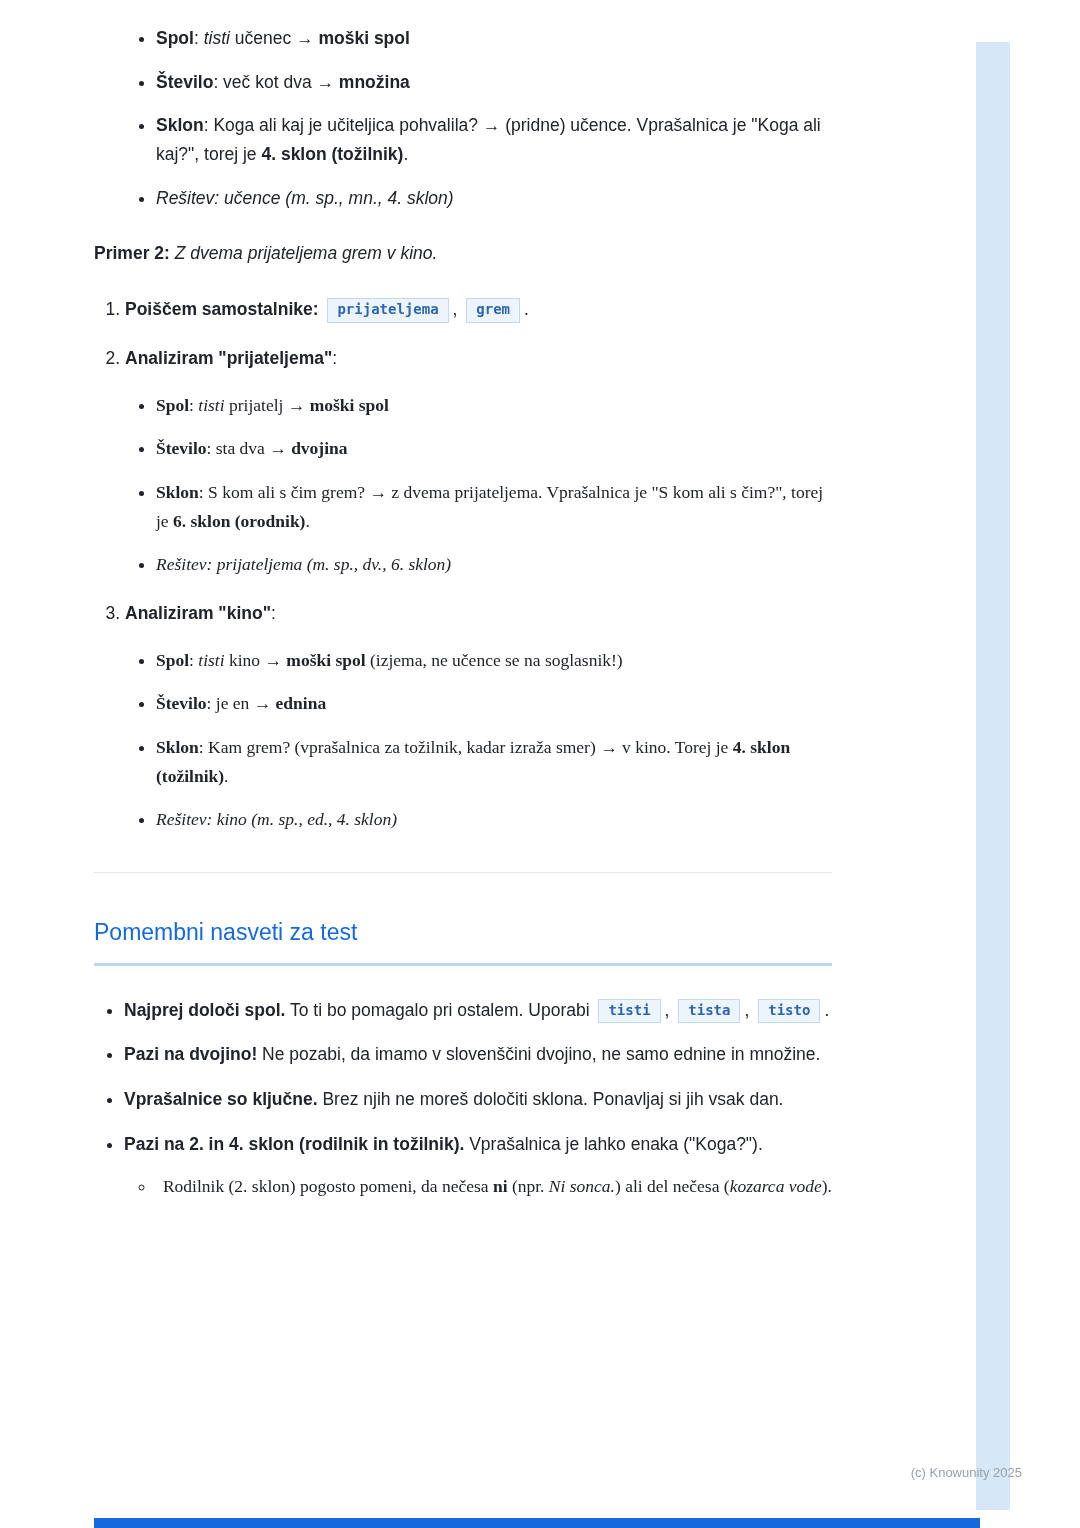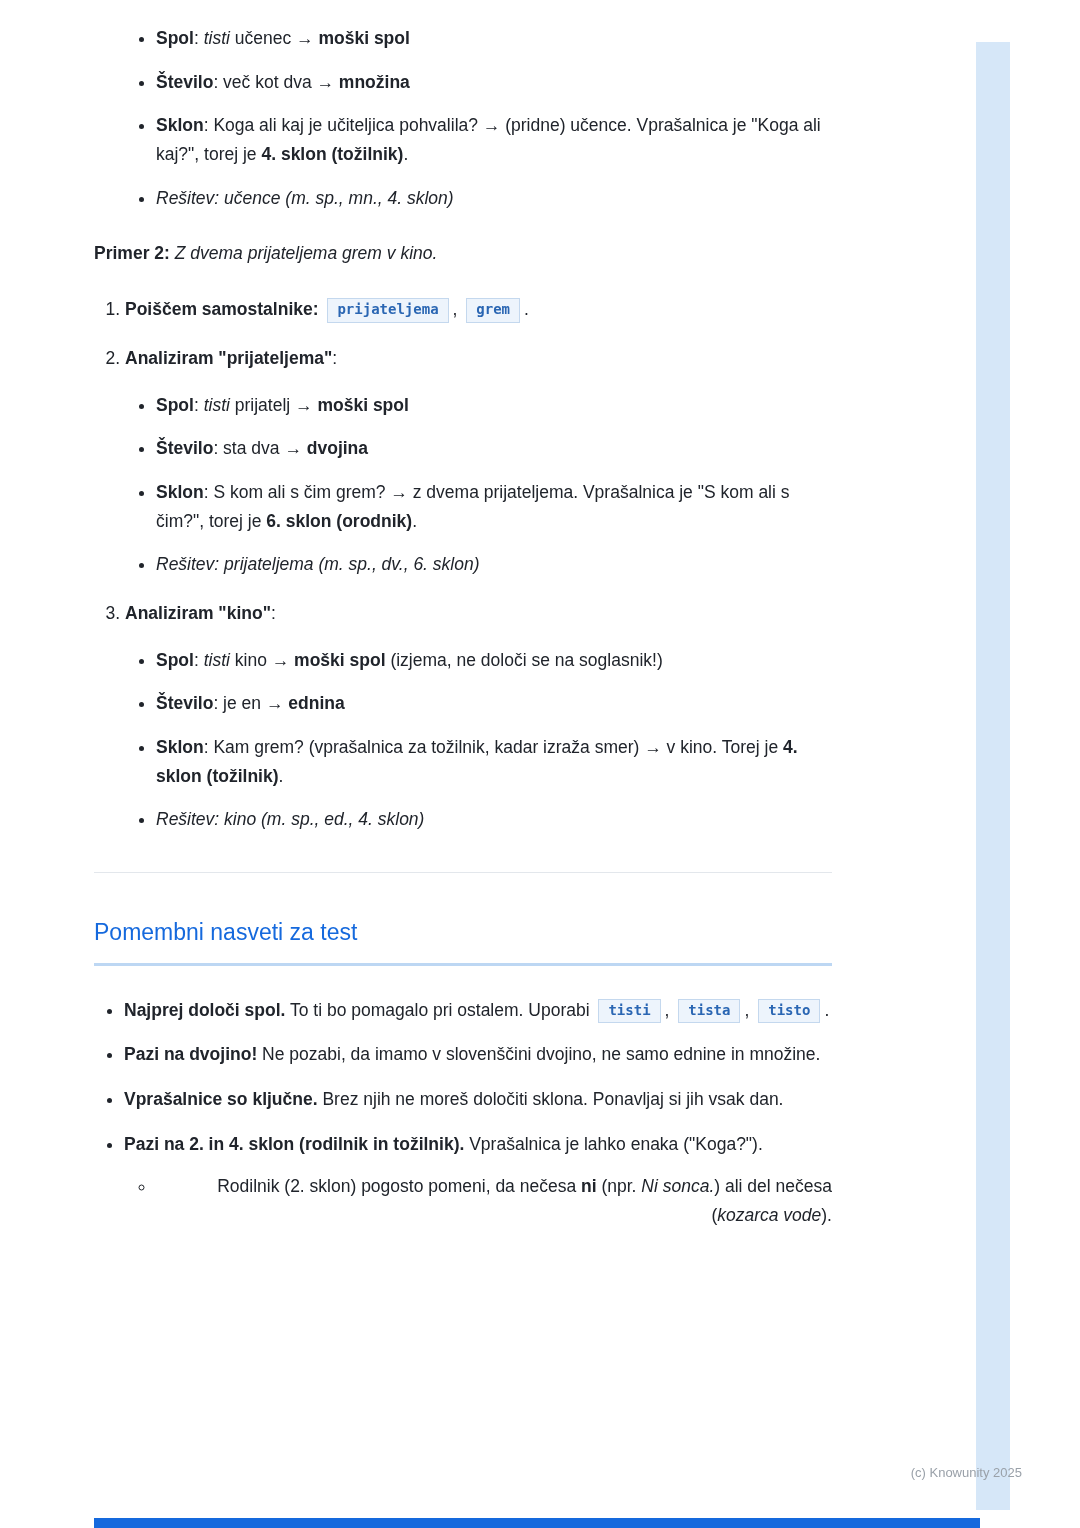--- a/index.html
+++ b/index.html
@@ -15,21 +15,21 @@
     overflow: hidden;
   }
   .doc { position: absolute; left: 94px; top: 24px; width: 738px; }
 
   ul, ol { margin: 0; padding: 0; }
   li { margin-bottom: 15px; }
 
   ul.lvl2 { padding-left: 62px; list-style: disc; }
   ol.steps { padding-left: 31px; list-style: decimal; }
   ol.steps > li { margin-bottom: 20px; }
-  ul.sub { padding-left: 31px; list-style: disc; margin-top: 18px; }
+  ul.sub { padding-left: 31px; list-style: disc; margin-top: 18px; font-family: Liberation Serif, serif; }
   ul.sub.circle { list-style: circle; }
   ul.tips { padding-left: 30px; list-style: disc; margin-top: 30px; }
   ul.tips > li { margin-bottom: 16px; }
   ul.tips ul.sub { padding-left: 32px; margin-top: 14px; text-align: right; }
 
   p.para { margin: 27px 0; }
 
   .b { font-weight: bold; }
   .i { font-style: italic; }
 
@@ -95,21 +95,21 @@
     <p class="para"><span class="b">Primer 2:</span><span> </span><span class="i">Z dvema prijateljema grem v kino.</span></p>
     <ol class="steps">
       <li><span class="b">Poiščem samostalnike:</span><span> </span><code class="chip">prijateljema</code><span>, </span><code class="chip">grem</code><span>.</span></li>
       <li><span class="b">Analiziram "prijateljema"</span><span>:</span><ul class="sub">
           <li><span class="b">Spol</span><span>: </span><span class="i">tisti</span><span> prijatelj → </span><span class="b">moški spol</span></li>
           <li><span class="b">Število</span><span>: sta dva → </span><span class="b">dvojina</span></li>
           <li><span class="b">Sklon</span><span>: S kom ali s čim grem? → z dvema prijateljema. Vprašalnica je "S kom ali s čim?", torej je </span><span class="b">6. sklon (orodnik)</span><span>.</span></li>
           <li><span class="i">Rešitev: prijateljema (m. sp., dv., 6. sklon)</span></li>
         </ul></li>
       <li><span class="b">Analiziram "kino"</span><span>:</span><ul class="sub">
-          <li><span class="b">Spol</span><span>: </span><span class="i">tisti</span><span> kino → </span><span class="b">moški spol</span><span> (izjema, ne določi se na soglasnik!)</span></li>
+          <li><span class="b">Spol</span><span>: </span><span class="i">tisti</span><span> kino → </span><span class="b">moški spol</span><span> (izjema, ne učence se na soglasnik!)</span></li>
           <li><span class="b">Število</span><span>: je en → </span><span class="b">ednina</span></li>
           <li><span class="b">Sklon</span><span>: Kam grem? (vprašalnica za tožilnik, kadar izraža smer) → v kino. Torej je </span><span class="b">4. sklon (tožilnik)</span><span>.</span></li>
           <li><span class="i">Rešitev: kino (m. sp., ed., 4. sklon)</span></li>
         </ul></li>
     </ol>
     <hr class="divider">
     <h1 class="section-title">Pomembni nasveti za test</h1>
     <ul class="tips">
       <li><span class="b">Najprej določi spol.</span><span> To ti bo pomagalo pri ostalem. Uporabi </span><code class="chip">tisti</code><span>, </span><code class="chip">tista</code><span>, </span><code class="chip">tisto</code><span>.</span></li>
       <li><span class="b">Pazi na dvojino!</span><span> Ne pozabi, da imamo v slovenščini dvojino, ne samo ednine in množine.</span></li>

